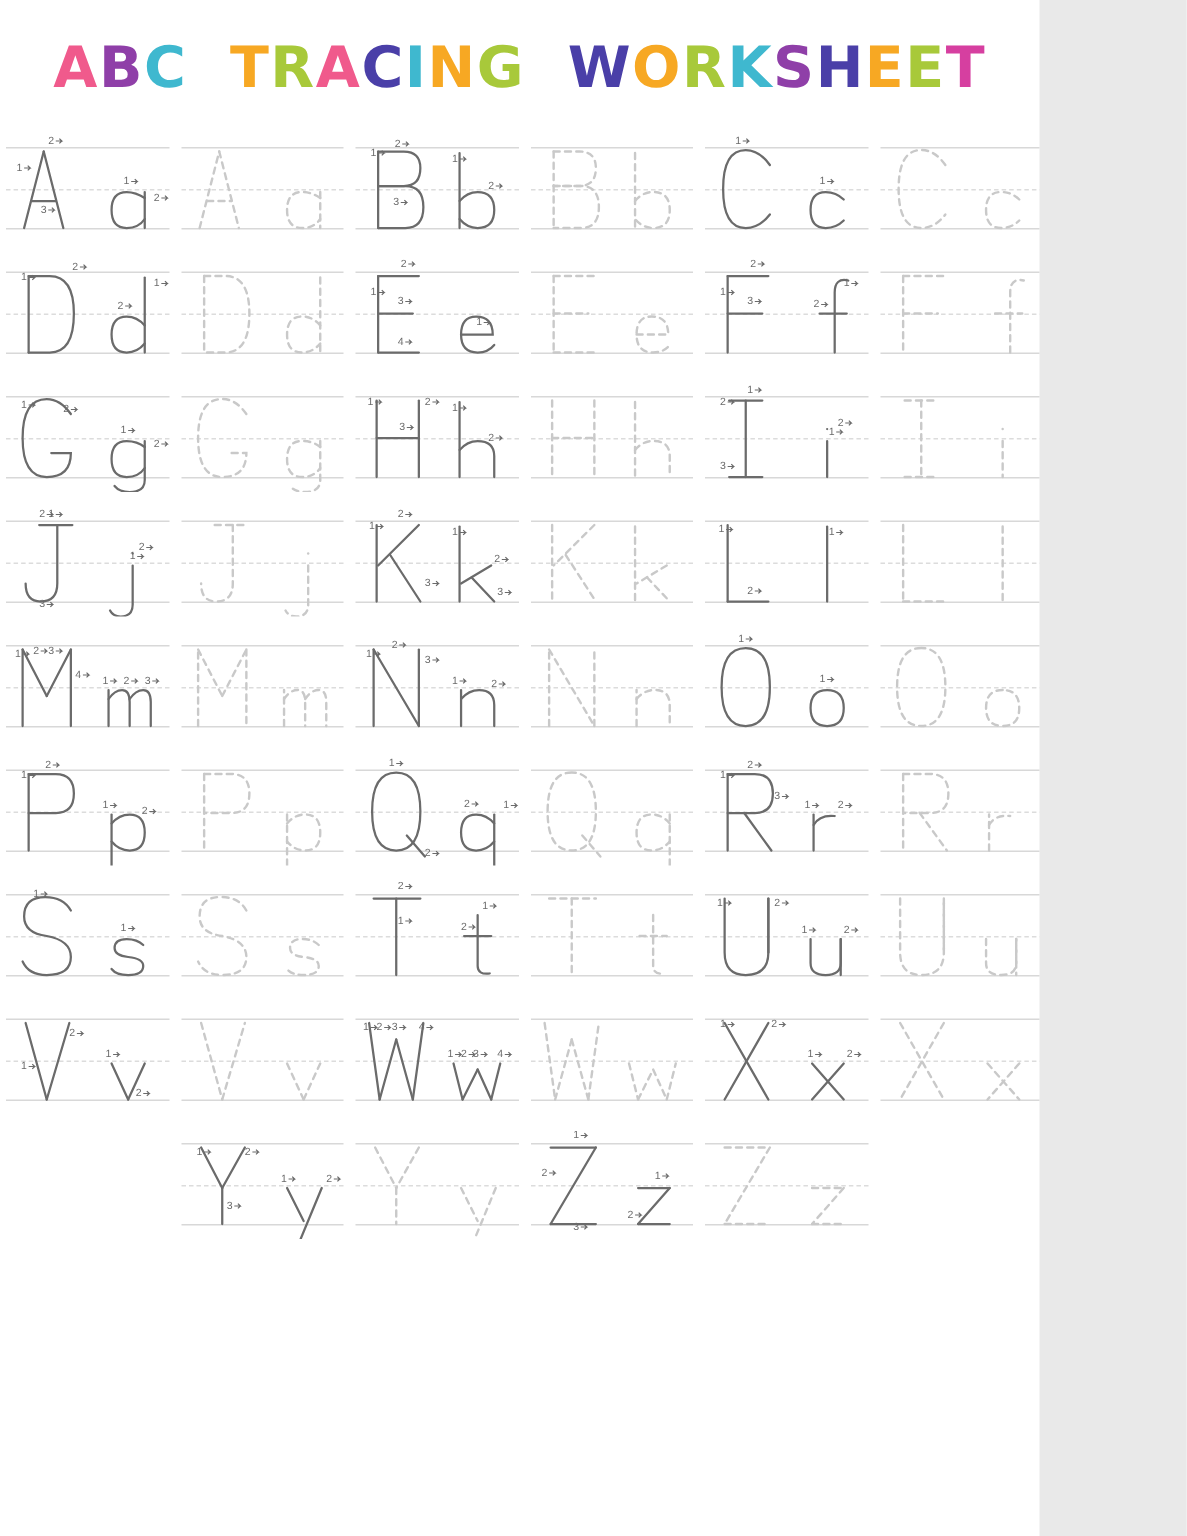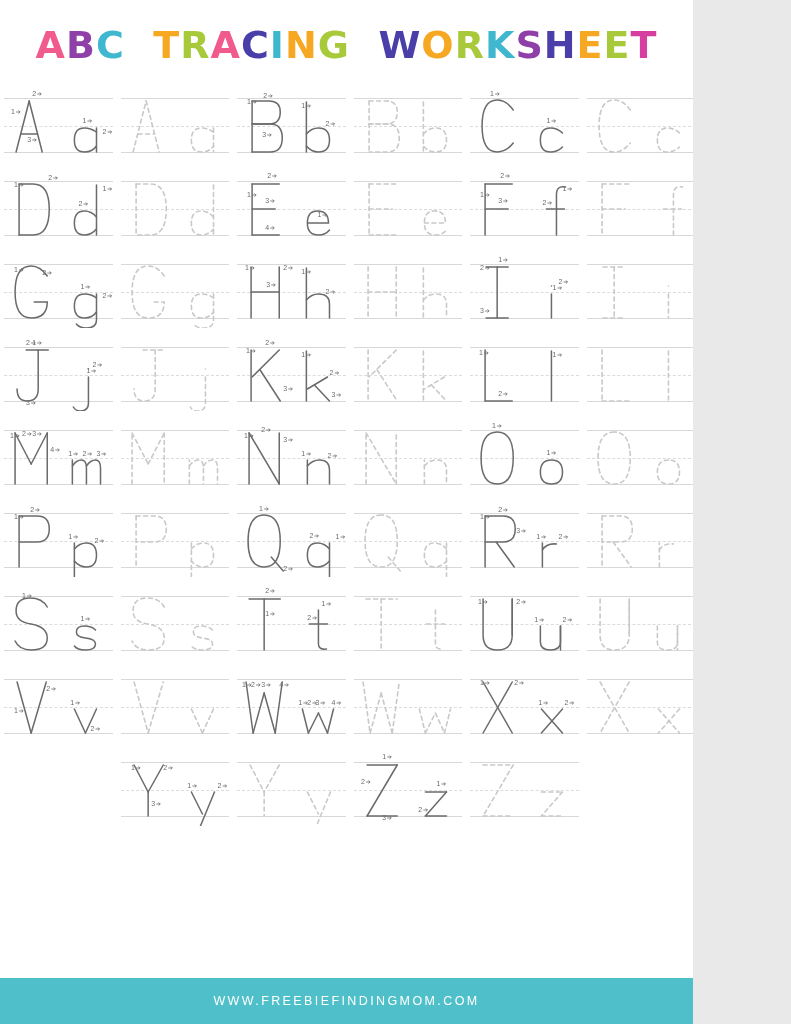--- a/index.html
+++ b/index.html
@@ -1358,17 +1358,14 @@
                 <path d="M40,38 L19,62" fill="none" stroke="#c9c9c9" stroke-width="1.6" stroke-dasharray="4 3.5" stroke-linecap="round"></path>
                 <path d="M19,62 L40,62" fill="none" stroke="#c9c9c9" stroke-width="1.6" stroke-dasharray="4 3.5" stroke-linecap="round"></path>
               </g>
             </svg>
           </div>
         </div>
         <div class="spacer-cell"></div>
       </div>
     </div>
 
-  <div class="footer">
-    <span>WWW.FREEBIEFINDINGMOM.COM</span>
-  </div>
 
 </div>
 
 </body></html>

